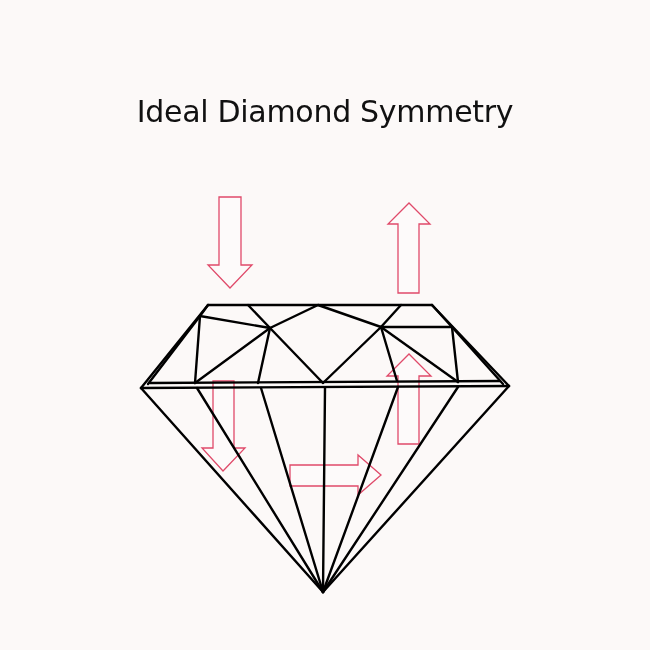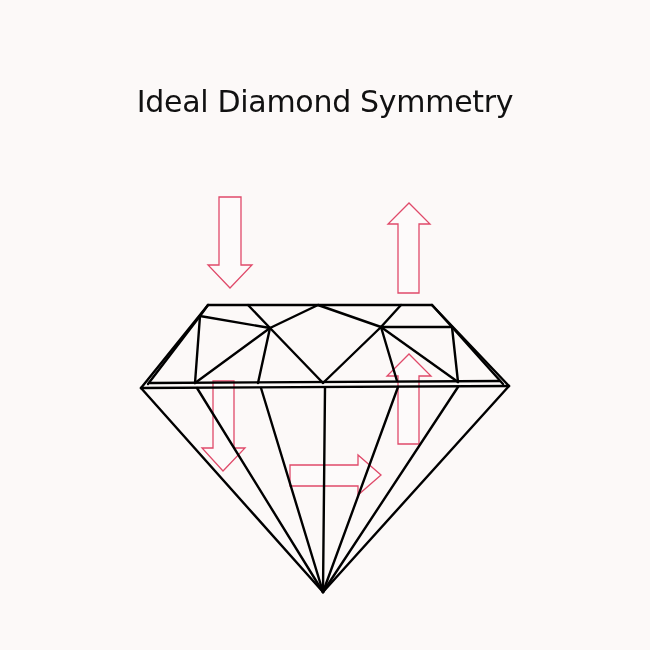--- a/index.html
+++ b/index.html
@@ -10,21 +10,21 @@
     .canvas {
       position: relative;
       width: 650px;
       height: 650px;
       background: #fcf9f8;
       overflow: hidden;
     }
     .title {
       position: absolute;
       left: 0;
-      top: 82px;
+      top: 92px;
       width: 650px;
       text-align: center;
       font-family: "DejaVu Sans", sans-serif;
       font-size: 30px;
       color: #111111;
       letter-spacing: -0.3px;
       line-height: 40px;
     }
     svg.diagram {
       position: absolute;

